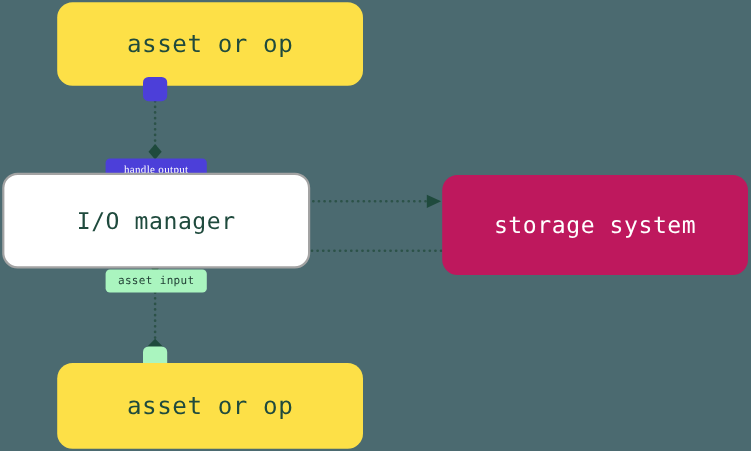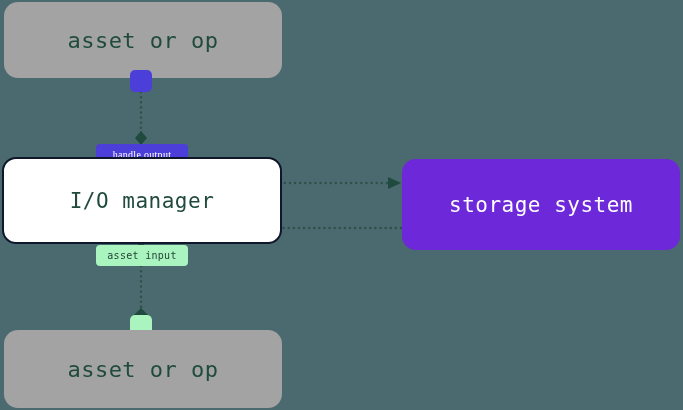--- a/index.html
+++ b/index.html
@@ -23,42 +23,43 @@
     box-sizing: border-box;
     display: flex;
     align-items: center;
     justify-content: center;
     border-radius: 14px;
     text-align: center;
     letter-spacing: 0.5px;
   }
 
   .node-asset {
-    background: #a3a3a3;
+    background: #fde047;
     color: #1f4a3d;
     font-size: 22px;
+    margin-left: 48px;
   }
   .node-asset-top {
     left: 4px;  top: 2px;   width: 278px; height: 76px;
   }
   .node-asset-bottom {
     left: 4px;  top: 330px; width: 278px; height: 78px;
   }
 
   .node-iomanager {
     left: 2px; top: 157px; width: 280px; height: 87px;
     background: #ffffff;
-    border: 2px solid #0f172a;
+    border: 2px solid #a3a3a3;
     color: #1f4a3d;
     font-size: 21px;
   }
 
   .node-storage {
     left: 402px; top: 159px; width: 278px; height: 91px;
-    background: #6d28d9;
+    background: #be185d;
     color: #ffffff;
     font-size: 21px;
   }
 
   
   .handle {
     position: absolute;
     width: 22px;
     height: 22px;
     border-radius: 5px;

